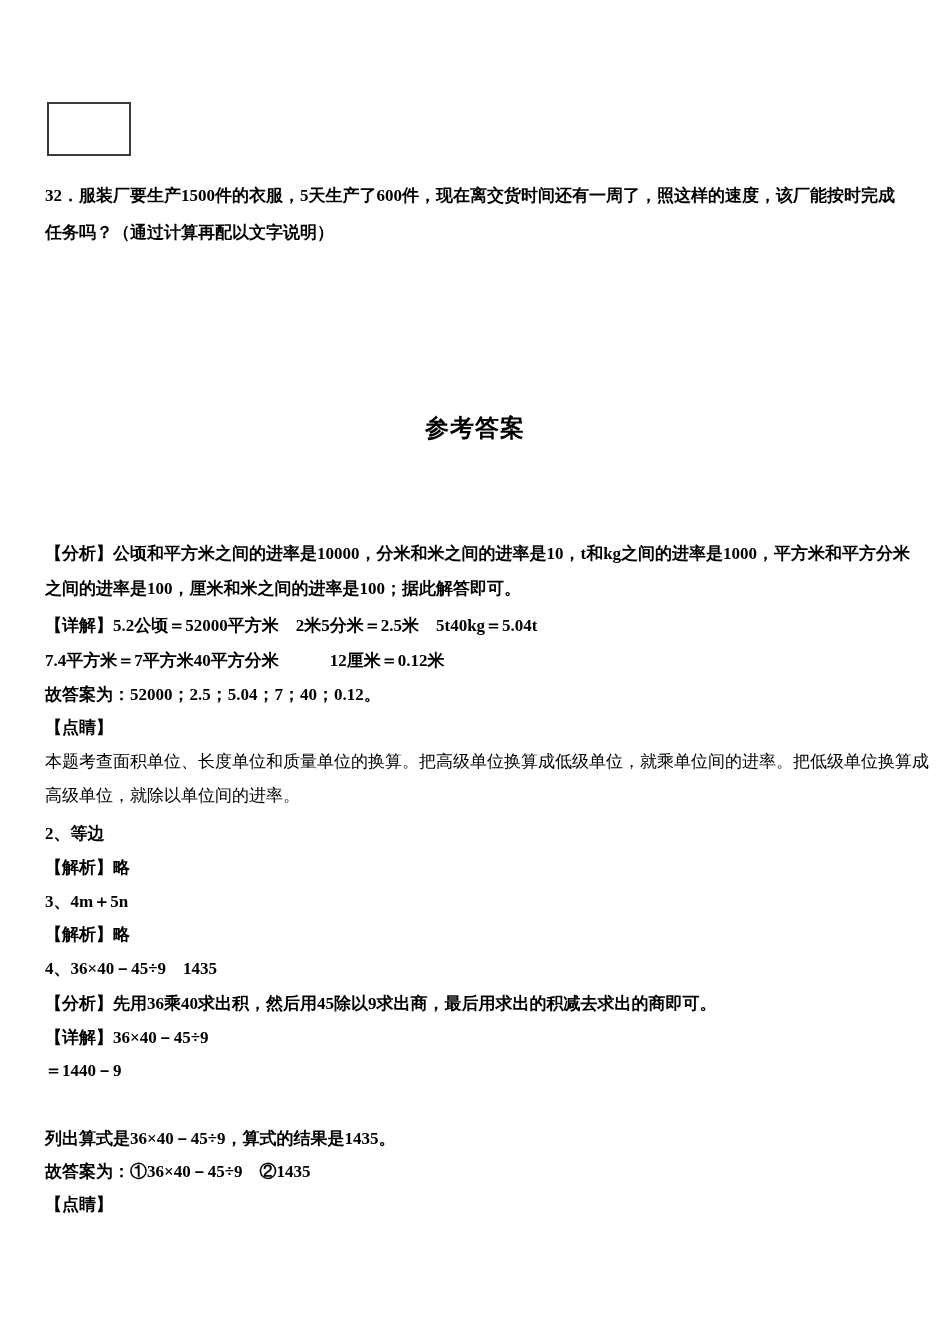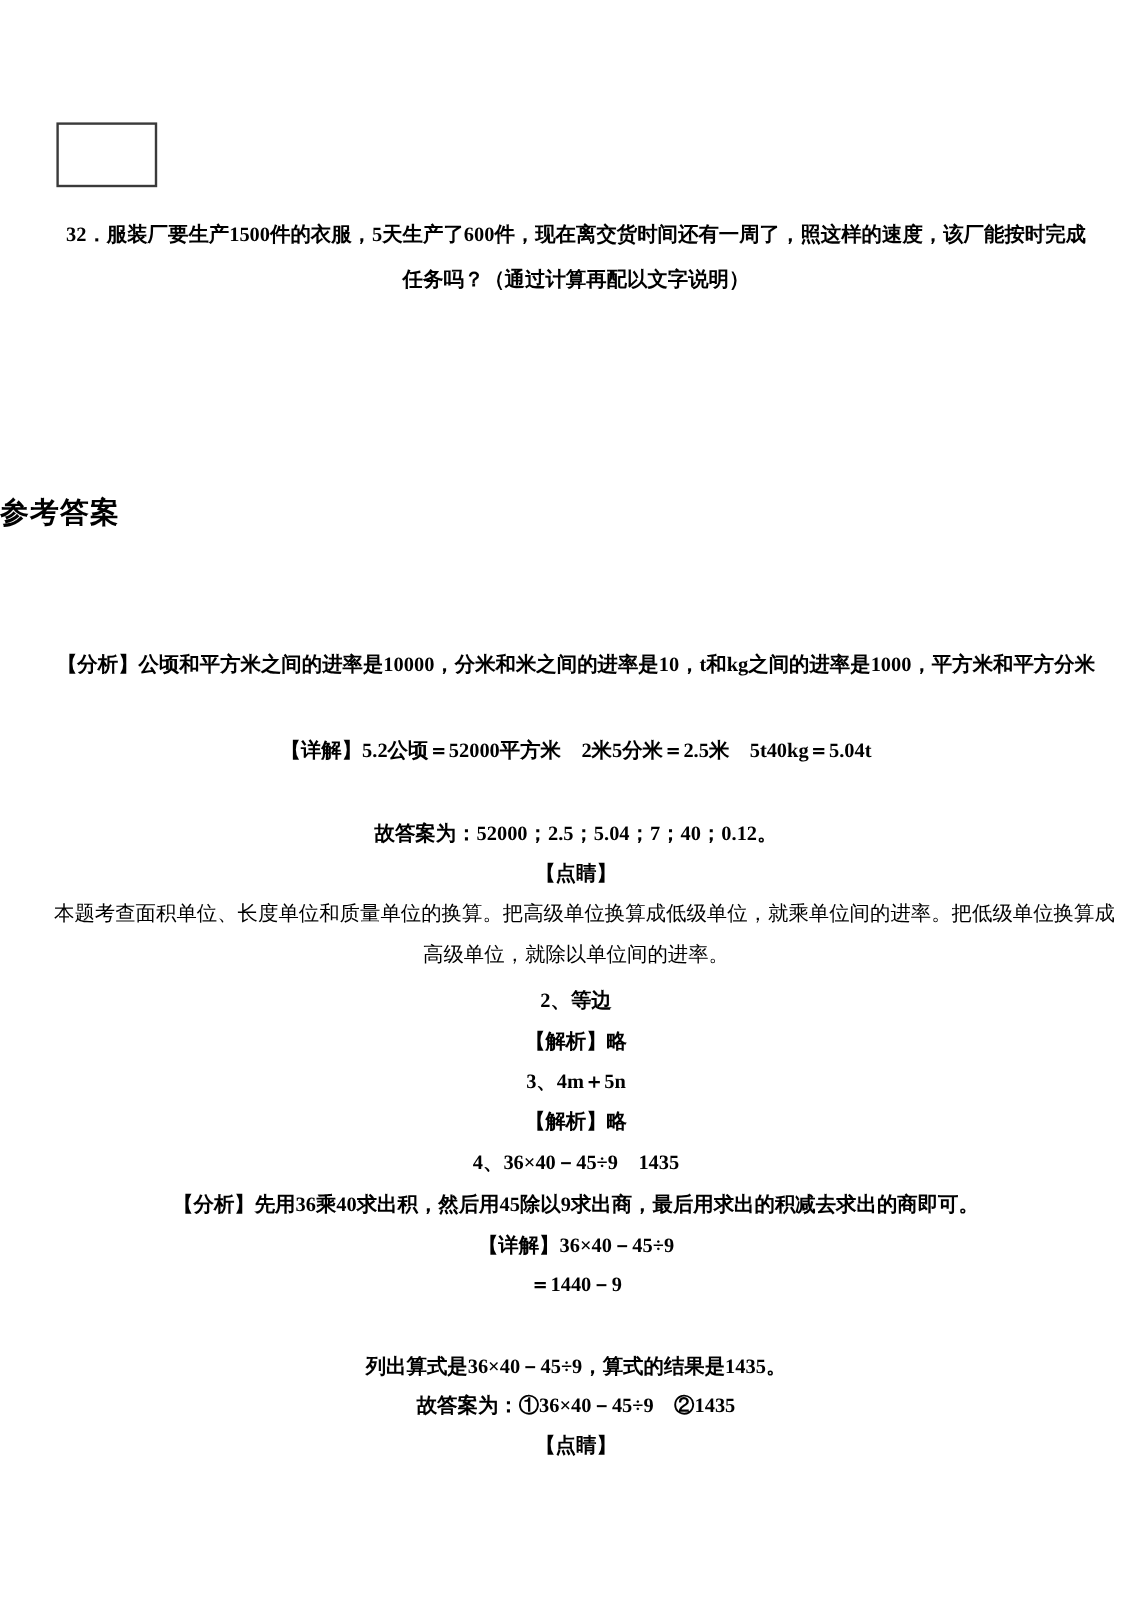--- a/index.html
+++ b/index.html
@@ -29,27 +29,26 @@
   .line {
     position: absolute;
     left: 45px;
     width: 870px;
     margin: 0;
     font-size: 17px;
     line-height: 23px;
     white-space: pre;
     font-weight: normal;
     color: #000000;
-    text-align: center;
   }
   .bold { font-weight: bold; }
   .title {
     left: 0;
     width: 950px;
-    text-align: left;
+    text-align: center;
     font-size: 24px;
     line-height: 28px;
     font-weight: bold;
     font-family: "Liberation Sans", "DejaVu Sans", sans-serif;
     white-space: normal;
     letter-spacing: 1px;
   }
 </style>
 </head>
 <body>
@@ -58,21 +57,23 @@
 
   <div class="image-box"></div>
 
   <p class="line bold" style="top:184px">32．服装厂要生产1500件的衣服，5天生产了600件，现在离交货时间还有一周了，照这样的速度，该厂能按时完成</p>
   <p class="line bold" style="top:221px">任务吗？（通过计算再配以文字说明）</p>
 
   <p class="line title" style="top:414px">参考答案</p>
 
 
   <p class="line bold" style="top:542px">【分析】公顷和平方米之间的进率是10000，分米和米之间的进率是10，t和kg之间的进率是1000，平方米和平方分米</p>
+  <p class="line bold" style="top:577px">之间的进率是100，厘米和米之间的进率是100；据此解答即可。</p>
   <p class="line bold" style="top:614px">【详解】5.2公顷＝52000平方米　2米5分米＝2.5米　5t40kg＝5.04t</p>
+  <p class="line bold" style="top:649px">7.4平方米＝7平方米40平方分米　　　12厘米＝0.12米</p>
   <p class="line bold" style="top:683px">故答案为：52000；2.5；5.04；7；40；0.12。</p>
   <p class="line bold" style="top:716px">【点睛】</p>
   <p class="line" style="top:750px">本题考查面积单位、长度单位和质量单位的换算。把高级单位换算成低级单位，就乘单位间的进率。把低级单位换算成</p>
   <p class="line" style="top:784px">高级单位，就除以单位间的进率。</p>
 
   <p class="line bold" style="top:822px">2、等边</p>
   <p class="line bold" style="top:856px">【解析】略</p>
 
   <p class="line bold" style="top:890px">3、4m＋5n</p>
   <p class="line bold" style="top:923px">【解析】略</p>

